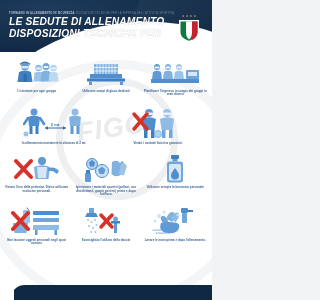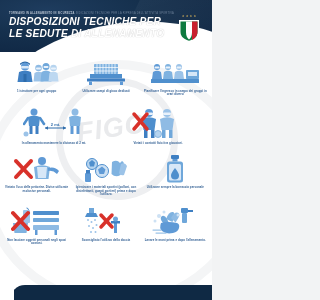--- a/index.html
+++ b/index.html
@@ -165,22 +165,22 @@
 
   <div class="header">
     <div class="hdr-diag"></div>
 
     <div class="eyebrow">
       <span>TORNIAMO IN ALLENAMENTO IN SICUREZZA</span>
       <span class="dim">INDICAZIONI TECNICHE PER LA RIPRESA DELL'ATTIVITÀ SPORTIVA</span>
     </div>
 
     <div class="title">
+      <div>LE SEDUTE DI ALLENAMENTO</div>
       <div>DISPOSIZIONI TECNICHE PER</div>
-      <div>LE SEDUTE DI ALLENAMENTO</div>
     </div>
 
     <div class="crest">
       <div class="stars">
         <span>★</span>
         <span>★</span>
         <span>★</span>
         <span>★</span>
       </div>
       <svg width="22" height="24" viewBox="0 0 44 48" style="position:absolute;left:0;top:4px;">

